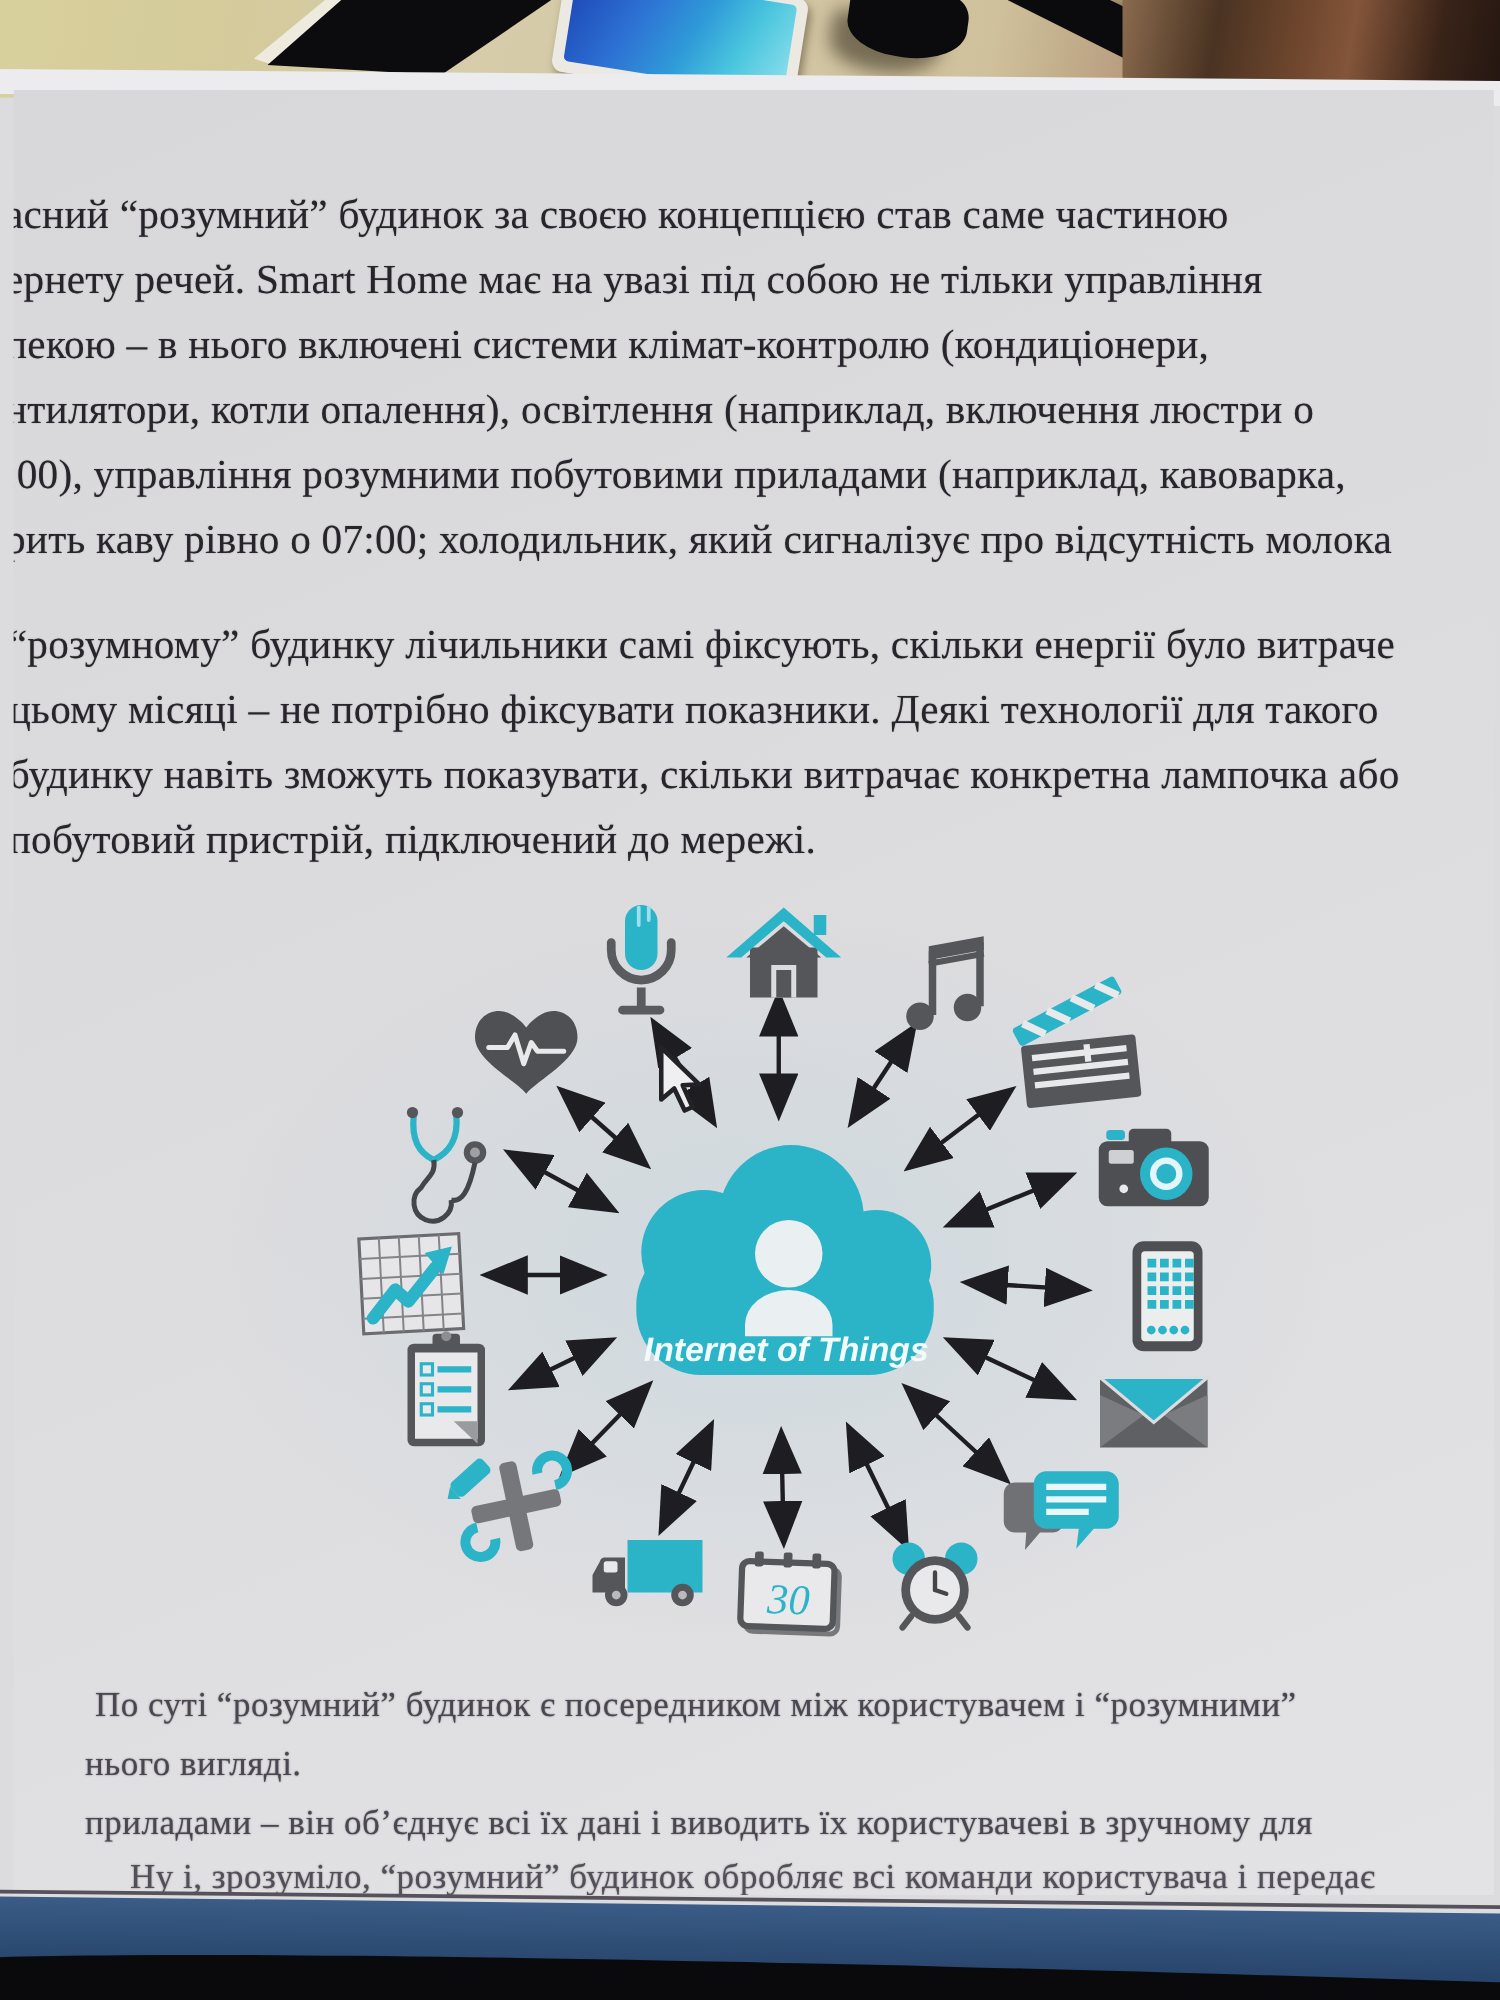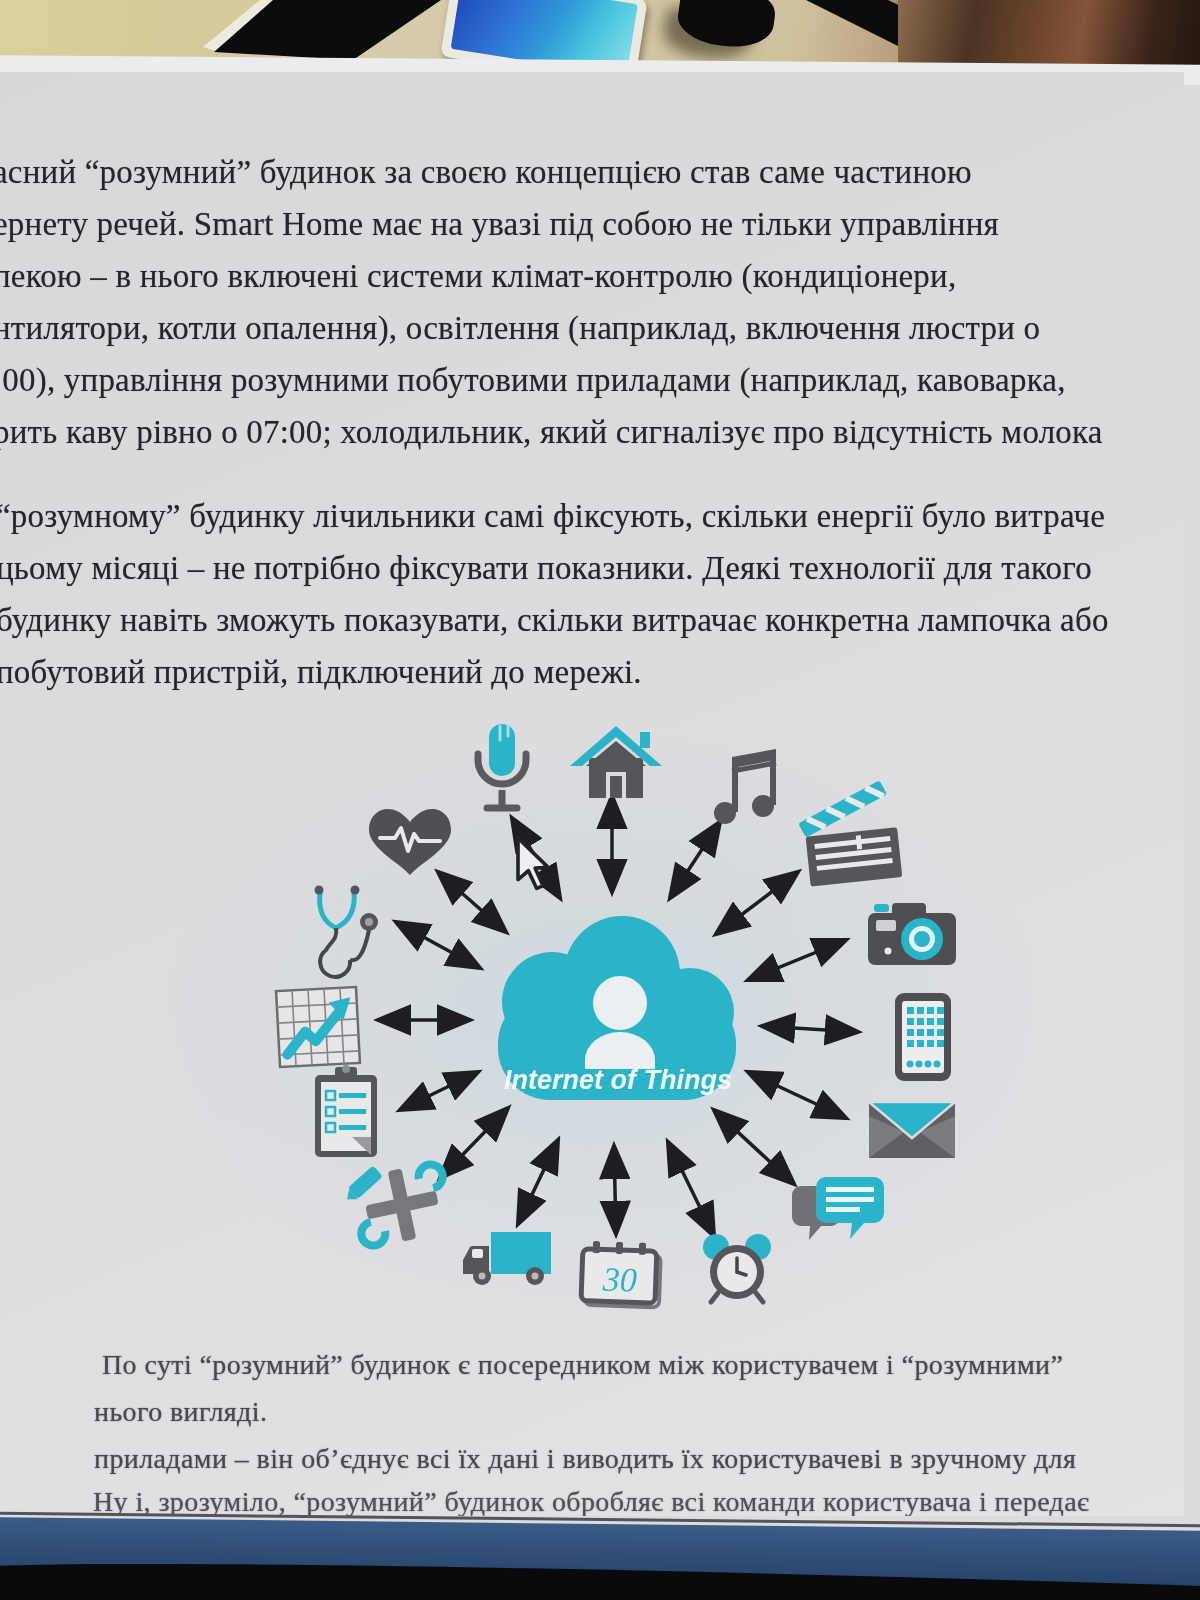--- a/index.html
+++ b/index.html
@@ -28,31 +28,31 @@
   .cable-bar{position:absolute;inset:0;background:#0b0b0d;
     clip-path:polygon(806px 0,888px 0,1024px 66px,950px 72px);}
   .cable-shadow{position:absolute;inset:0;background:rgba(112,100,76,.55);
     clip-path:polygon(888px 0,940px 0,1066px 72px,1004px 76px);filter:blur(3px);}
   .arm-region{position:absolute;left:898px;top:0;width:302px;height:78px;
     background:linear-gradient(100deg,#8a6b4e 0%,#4a3322 25%,#6c452c 45%,#83553a 60%,#3a2418 82%,#241611 100%);}
   .page-edge{position:absolute;left:-8px;top:60px;width:1216px;height:20px;
     background:#ecebee;transform:rotate(0.45deg);}
   
   .page{
-    position:absolute;left:0;top:72px;width:1184px;height:1444px;overflow:hidden;
+    position:absolute;left:11px;top:72px;width:1184px;height:1444px;overflow:hidden;
     background:
       radial-gradient(ellipse 640px 420px at 51% 66%,rgba(140,202,216,.20),rgba(140,202,216,0) 70%),
       linear-gradient(158deg,#d8d7da 0%,#dcdbde 45%,#e3e2e5 100%);
   }
   .para{position:absolute;}
   .line{white-space:nowrap;font-size:33px;line-height:52px;color:#27242b;
     letter-spacing:.2px;text-shadow:0 0 1px rgba(44,40,48,.45);}
   .p1{top:74px;left:-7px;right:-60px;}
   .p2{top:418px;left:-4px;right:-60px;}
-  .p3{top:1269px;left:57px;right:0;margin-left:37px;}
+  .p3{top:1269px;left:57px;right:0;}
   .p3 .line,.p4 .line{font-size:28px;line-height:47px;color:#4a4750;
     letter-spacing:.4px;text-shadow:0 0 1.4px rgba(74,71,80,.75);}
   .ti8{text-indent:8px;}
   .p4{top:1406px;left:57px;right:0;}
   .p4 .line{text-indent:36px;color:#534f59;}
   
   .diagram{position:absolute;left:0;top:618px;width:1200px;height:626px;margin:0;font-style:italic;}
   .diagram svg{display:block;}
   .cloud-label{font-family:"Liberation Sans","DejaVu Sans",sans-serif;font-weight:bold;}
   

